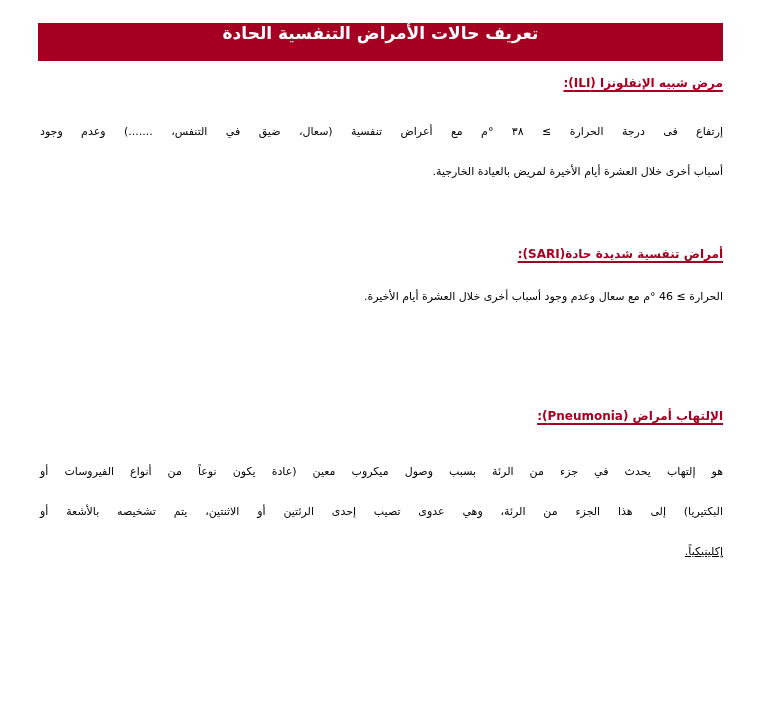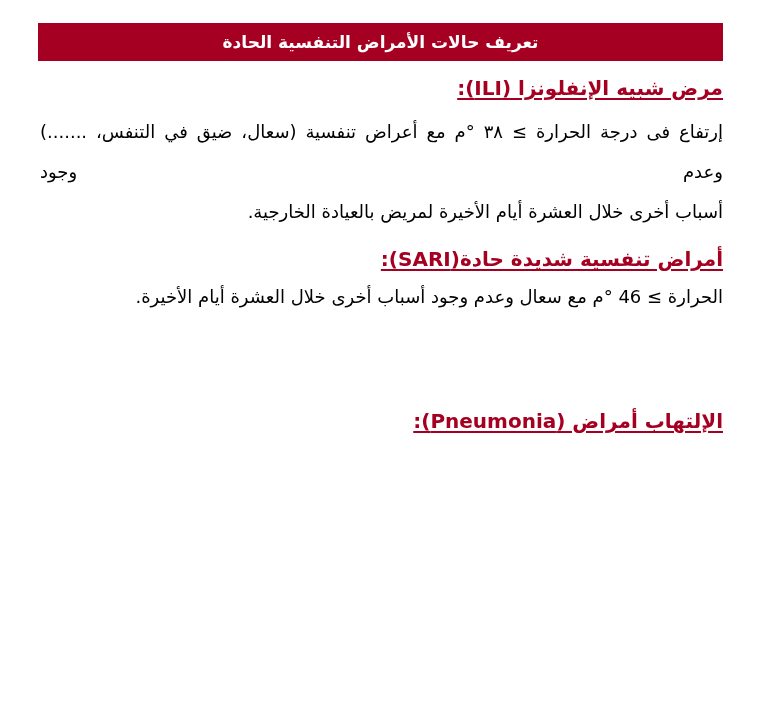--- a/index.html
+++ b/index.html
@@ -23,51 +23,51 @@
       height: 708px;
     }
     .banner {
       position: absolute;
       left: 38px;
       top: 23px;
       width: 685px;
       height: 38px;
       background: #a50021;
       display: flex;
-      align-items: center;
+      align-items: flex-start;
       justify-content: center;
       direction: rtl;
     }
     .banner-title {
       color: #ffffff;
       font-weight: bold;
       font-size: 17px;
       font-family: "DejaVu Sans", "Liberation Sans", sans-serif;
     }
     .section-heading {
       position: absolute;
       right: 44px;
       direction: rtl;
       text-align: right;
       color: #a50021;
       font-weight: bold;
-      font-size: 20px;
+      font-size: 12px;
       text-decoration: underline;
       text-underline-offset: 3px;
       text-decoration-thickness: 1.5px;
       white-space: nowrap;
     }
     .para {
       position: absolute;
       left: 40px;
       right: 44px;
       direction: rtl;
       text-align: justify;
       text-align-last: right;
-      font-size: 18px;
+      font-size: 11px;
       line-height: 40px;
     }
     .justify-line {
       display: block;
       text-align: justify;
       text-align-last: justify;
       direction: rtl;
     }
     .last-line {
       display: block;
@@ -92,14 +92,19 @@
     <span class="justify-line">إرتفاع فى درجة الحرارة ≥ ٣٨ °م مع أعراض تنفسية (سعال، ضيق في التنفس، .......) وعدم وجود</span>
     <span class="last-line">أسباب أخرى خلال العشرة أيام الأخيرة لمريض بالعيادة الخارجية.</span>
   </div>
 
   <div class="section-heading" style="top:247px;margin-left:30px;">أمراض تنفسية شديدة حادة(SARI):</div>
   <div class="para" style="top:277px;">
     <span class="last-line">الحرارة ≥ 46 °م مع سعال وعدم وجود أسباب أخرى خلال العشرة أيام الأخيرة.</span>
   </div>
 
   <div class="section-heading" style="top:409px;">الإلتهاب أمراض (Pneumonia):</div>
+  <div class="para" style="top:452px;">
+    <span class="justify-line">هو إلتهاب يحدث في جزء من الرئة بسبب وصول ميكروب معين (عادة يكون نوعاً من أنواع الفيروسات أو</span>
+    <span class="justify-line">البكتيريا) إلى هذا الجزء من الرئة، وهي عدوى تصيب إحدى الرئتين أو الاثنتين، يتم تشخيصه بالأشعة أو</span>
+    <span class="last-line underlined">إكلينيكياً.</span>
+  </div>
 
 </div>
 
 </body></html>

